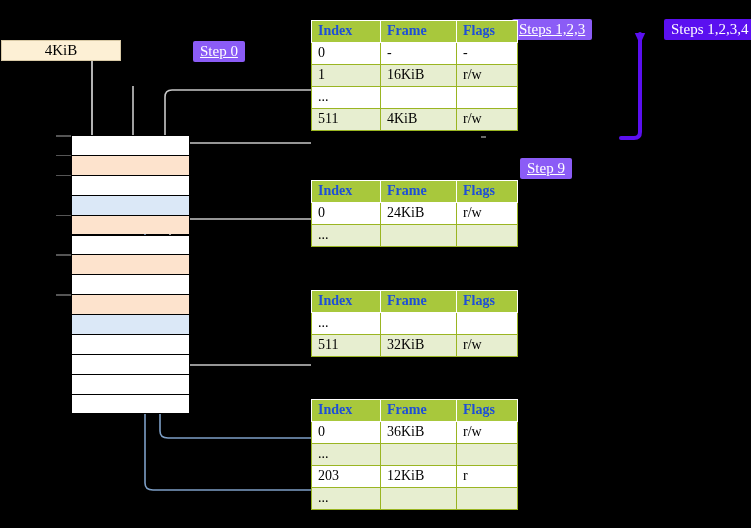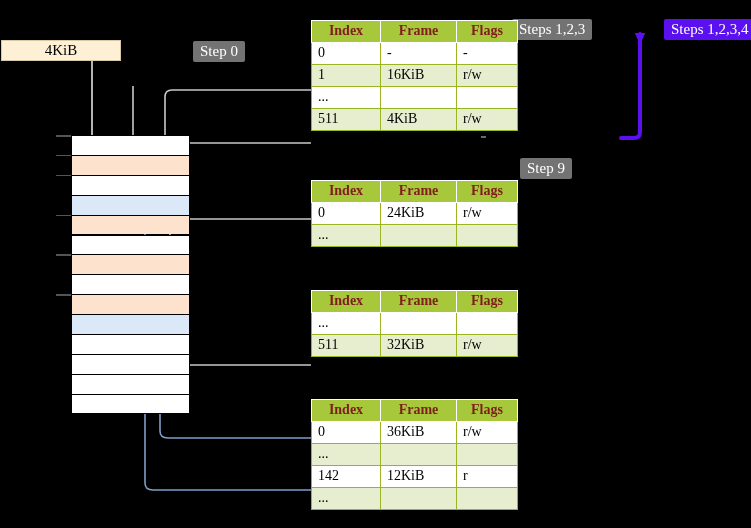--- a/index.html
+++ b/index.html
@@ -14,21 +14,21 @@
   .badge{
     position:absolute;
     color:#ffffff;
     font-family:"Liberation Serif", serif;
     font-size:15px;
     line-height:18px;
     padding:1px 7px 2px 7px;
     white-space:nowrap;
     border-radius:2px;
   }
-  .badge-red{background:#737373;}
+  .badge-red{background:#8b5cf6;text-decoration:underline;}
   .badge-blue{background:#5b10f0;margin-left:12px;}
 
   
   .kib-box{
     position:absolute;
     background:#fdf0d5;
     border:1px solid #d8c9a6;
     color:#000;
     font-size:15px;
     display:flex;align-items:center;justify-content:center;
@@ -51,23 +51,23 @@
   table.pt{
     position:absolute;
     border-collapse:collapse;
     font-size:14px;
     background:#ffffff;
     border:1px solid #9ab522;
     box-sizing:border-box;
   }
   table.pt th{
     background:#a8c83c;
-    color:#7f1d1d;
+    color:#1d4ed8;
     font-weight:bold;
-    text-align:center;
+    text-align:left;
     padding:2px 6px 3px 6px;
     border:1px solid #ffffff;
     font-size:14px;
     white-space:nowrap;
   }
   table.pt td{
     padding:2px 6px 3px 6px;
     border:1px solid #9ab522;
     background:#ffffff;
     font-size:14px;
@@ -271,21 +271,21 @@
           <td class="col-index">0</td>
           <td class="col-frame">36KiB</td>
           <td class="col-flags">r/w</td>
         </tr>
         <tr class="alt">
           <td class="col-index">...</td>
           <td class="col-frame"></td>
           <td class="col-flags"></td>
         </tr>
         <tr>
-          <td class="col-index">142</td>
+          <td class="col-index">203</td>
           <td class="col-frame">12KiB</td>
           <td class="col-flags">r</td>
         </tr>
         <tr class="alt">
           <td class="col-index">...</td>
           <td class="col-frame"></td>
           <td class="col-flags"></td>
         </tr>
       </tbody>
     </table>

